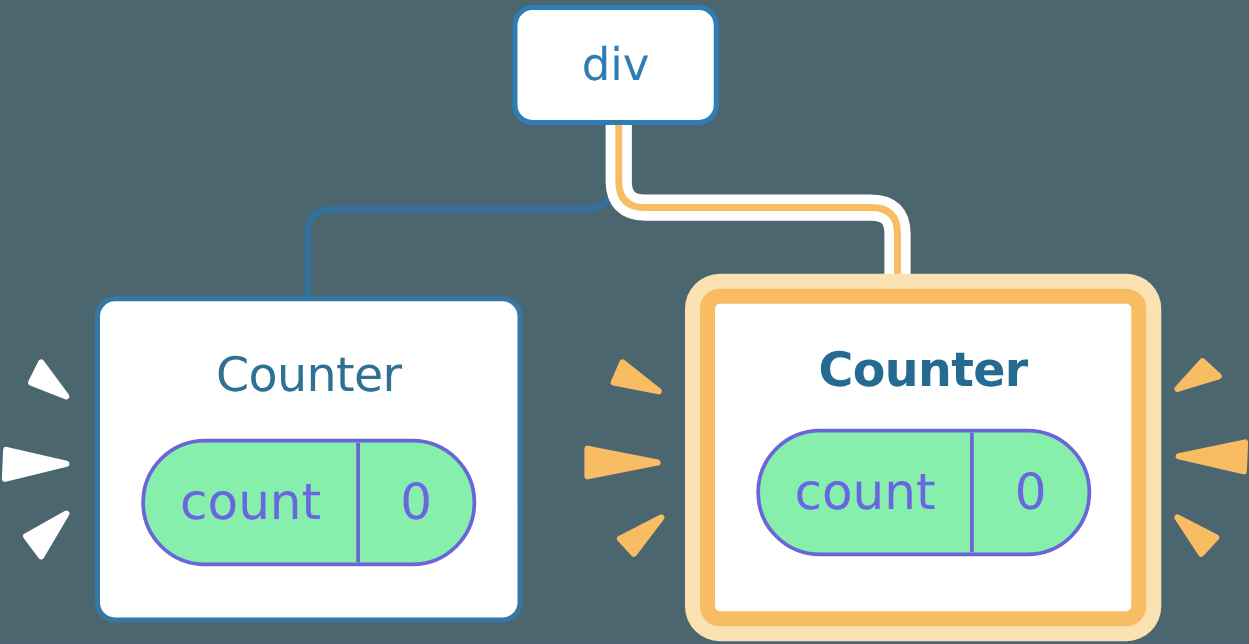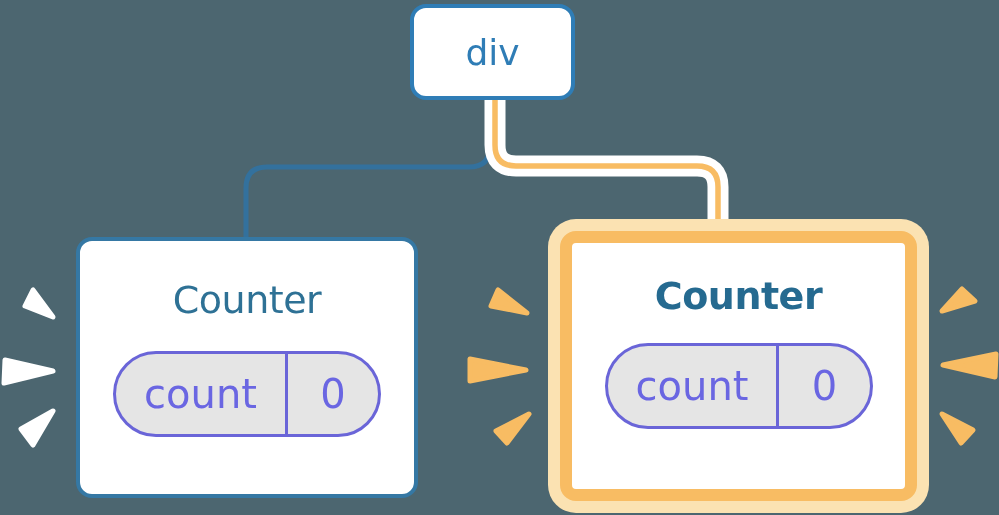--- a/index.html
+++ b/index.html
@@ -69,27 +69,27 @@
     font-weight: 500;
     line-height: 1.15;
   }
   .card-right .card-title {
     margin-top: 32px;
     font-weight: 700;
     color: #256A90;
   }
   .pill {
     margin-top: 28px;
-    width: 268px; height: 86px;
+    width: 268px; height: 102px;
     box-sizing: border-box;
     border: 3px solid #6A65D8;
     border-radius: 60px;
     display: flex;
     overflow: hidden;
-    background: #e5e5e5;
+    background: #86efac;
   }
   .card-right .pill { margin-top: 24px; }
   .pill-key {
     flex: 0 0 64.5%;
     display: flex;
     align-items: center;
     justify-content: center;
     font-size: 40px;
     color: #6A66E2;
     border-right: 3px solid #6A65D8;

